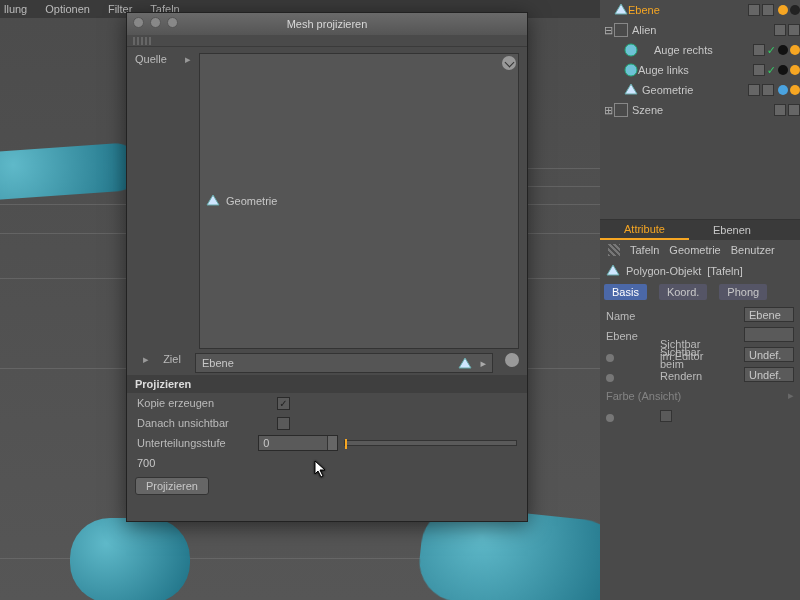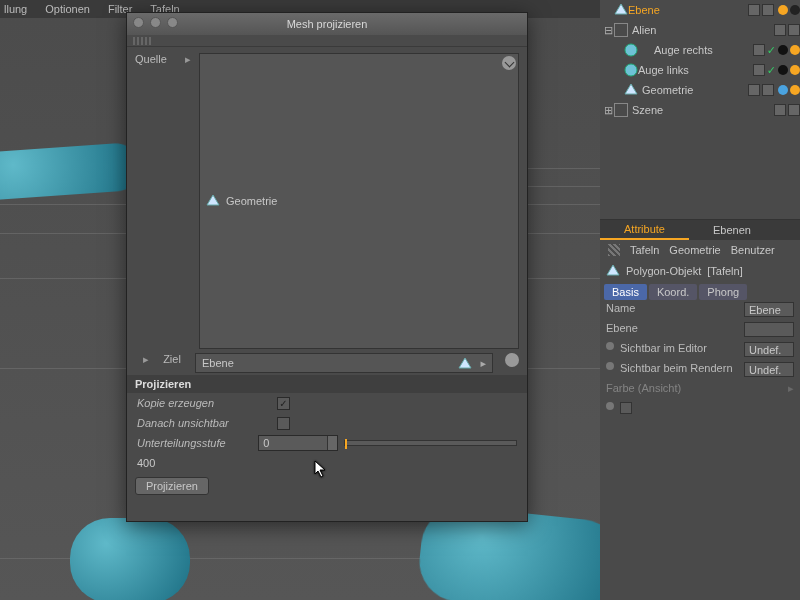--- a/index.html
+++ b/index.html
@@ -20,25 +20,25 @@
 .treerow { display: flex; align-items: center; height: 20px; padding-left: 4px; }
 .treerow .name { flex: 1; }
 .dot { width: 10px; height: 10px; border-radius: 50%; }
 .chip { width: 12px; height: 12px; background: #666; border: 1px solid #333; }
 
 .attr-head { background: #3a3a3a; height: 20px; display: flex; align-items: center; }
 .attr-head .tab { padding: 3px 24px; }
 .attr-head .tab.active { color: #f6a623; border-bottom: 2px solid #f6a623; }
 .attr-sub { height: 20px; display: flex; align-items: center; gap: 10px; padding-left: 8px; background: #4a4a4a; color: #aaa; }
 .obj-label { display: flex; align-items: center; height: 22px; padding-left: 6px; gap: 6px; }
-.subtabs { display: flex; gap: 2px; padding: 2px 4px; }
+.subtabs { display: flex; gap: 12px; padding: 2px 4px; }
 .subtabs .st { padding: 2px 8px; background: #556; border-radius: 2px; }
 .subtabs .st.active { background: #4b68a8; color: #fff; }
 .section-title { font-weight: bold; padding: 4px 6px; color: #ddd; }
-.proprow { display: flex; align-items: flex-start; height: 20px; padding: 0 6px; }
+.proprow { display: flex; align-items: flex-end; height: 20px; padding: 0 6px; gap: 40px; }
 .proprow .radio { width: 8px; height: 8px; border-radius: 50%; background: #777; margin-right: 6px; }
 .proprow .plabel { flex: 1; color: #bbb; }
 .proprow .pval { width: 50px; text-align: left; background: #5a5a5a; padding: 1px 4px; border: 1px solid #333; height: 15px; }
 .proprow .cb { width: 12px; height: 12px; border: 1px solid #333; background: #5a5a5a; }
 
 
 .dialog { position: absolute; left: 126px; top: 12px; width: 402px; height: 510px; background: #4a4a4a; border: 1px solid #222; box-shadow: 0 4px 20px rgba(0,0,0,0.5); display: flex; flex-direction: column; }
 .titlebar { height: 22px; background: linear-gradient(#6a6a6a,#555); display: flex; align-items: center; justify-content: center; position: relative; }
 .traffic { position: absolute; left: 6px; top: 4px; display: flex; gap: 6px; }
 .traffic div { width: 11px; height: 11px; border-radius: 50%; background: #888; border: 1px solid #555; }
@@ -51,21 +51,21 @@
 .srcrow .tri { width: 6px; color: #999; }
 .dropzone { flex: 1; background: #555; border: 1px solid #333; display: flex; position: relative; }
 .dropzone.big { height: 296px; }
 .dropzone.small { height: 20px; }
 .dropzone .tag { display: flex; align-items: center; gap: 6px; padding: 3px 6px; }
 .dropzone .picker { position: absolute; right: 2px; top: 2px; width: 14px; height: 14px; border-radius: 50%; background: #999; display:flex; align-items:center; justify-content:center; }
 .dropzone .picker::after { content:""; width:6px; height:6px; border:1px solid #333; transform: rotate(45deg); border-top:none; border-left:none; position:relative; top:-1px; }
 
 .projhead { background: #3f3f3f; padding: 3px 8px; font-weight: bold; color: #ddd; }
 .dlgprop { display: flex; align-items: center; height: 20px; padding: 0 10px; }
-.dlgprop .lbl { width: 140px; color: #bbb; font-style: italic; }
+.dlgprop .lbl { width: 140px; color: #bbb; }
 .checkbox { width: 13px; height: 13px; background: #5a5a5a; border: 1px solid #2a2a2a; display:inline-flex; align-items:center; justify-content:center; }
 .checkbox.checked::after { content: "✓"; font-size: 10px; color: #222; }
 .numfield { width: 90px; height: 16px; background: #5a5a5a; border: 1px solid #2a2a2a; padding: 0 4px; display:flex; align-items:center; position: relative; }
 .numfield .stepper { position: absolute; right: 0; top: 0; bottom: 0; width: 10px; background: #666; border-left:1px solid #333; }
 .slider { height: 6px; background: #5a5a5a; border:1px solid #333; width: 200px; margin-left: 6px; position: relative; }
 .slider .mark { position:absolute; left:0; top:-2px; width:2px; height:10px; background:#f6a623; }
 .btn { background: #666; border: 1px solid #333; padding: 2px 10px; border-radius: 3px; margin: 4px 8px; display:inline-block; }
 
 .cursor { position:absolute; left: 314px; top: 460px; width: 14px; height: 18px; pointer-events:none; }
 .cursor svg { filter: drop-shadow(0 0 1px #000); }
@@ -260,21 +260,21 @@
     <span class="lbl">Unterteilungsstufe</span>
     <span class="numfield">
         <span>0</span>
         <span class="stepper"></span>
       </span>
     <span class="slider">
         <span class="mark"></span>
       </span>
   </div>
   <div class="dlgprop">
-    <span>400</span>
+    <span>700</span>
   </div>
   <div>
     <span class="btn">Projizieren</span>
   </div>
 </div>
 
 <div class="cursor">
   <svg width="14" height="18">
       <path d="M1 1 L1 14 L4 11 L7 17 L9 16 L6 10 L11 10 Z" fill="#fff" stroke="#000"></path>
     </svg>

